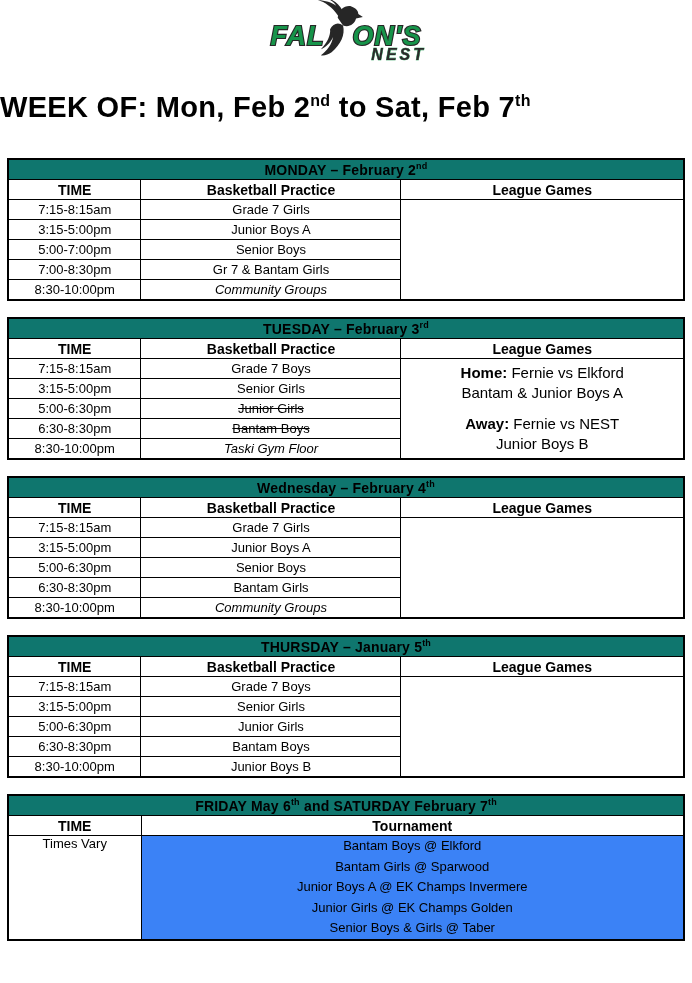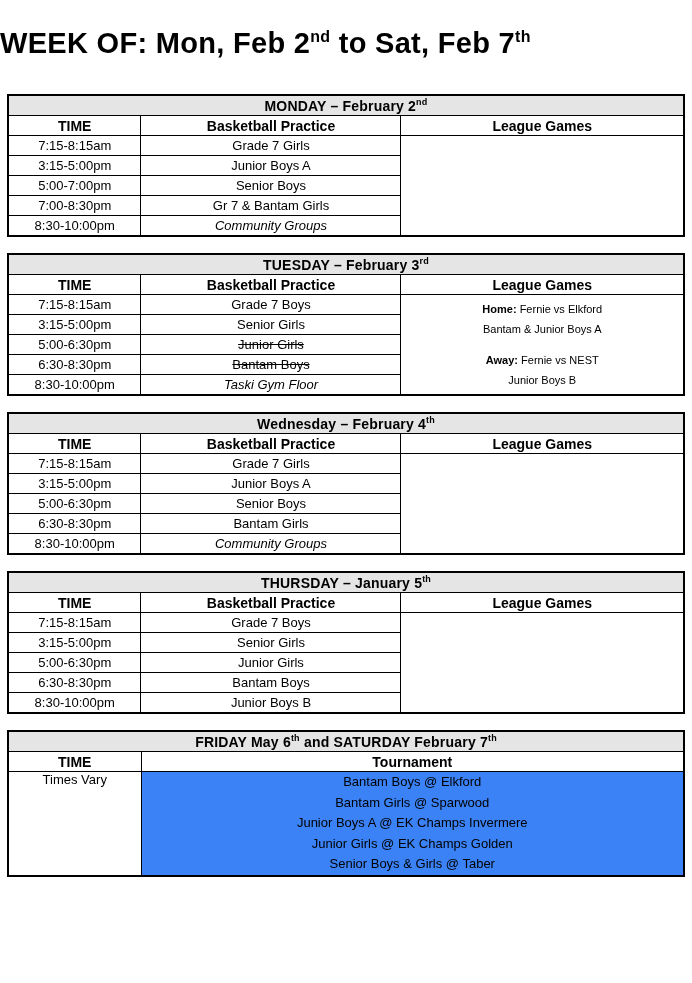--- a/index.html
+++ b/index.html
@@ -48,44 +48,60 @@
   .day-table th, .day-table td {
     border: 1px solid #000; padding: 0 2px; text-align: center;
     overflow: hidden; white-space: nowrap;
   }
   col.c-time { width: 133px; }
   col.c-practice { width: 260px; }
   col.c-league { width: 283px; }
   col.c-tournament { width: 543px; }
 
   .title-bar {
-    background: #e5e5e5; font-weight: bold; font-size: 14px;
+    background: #0f766e; font-weight: bold; font-size: 14px;
     height: 21px; letter-spacing: 0.2px;
   }
   .title-bar sup { font-size: 9px; }
   .head-row th { font-size: 14px; font-weight: bold; height: 20px; }
   .day-table td { font-size: 13px; height: 20px; }
 
   .italic { font-style: italic; }
   .strike { text-decoration: line-through; }
 
   .league-cell { vertical-align: middle; padding: 2px 0; }
-  .lg-line { font-size: 11px; line-height: 20px; }
+  .lg-line { font-size: 15px; line-height: 20px; }
   .lg-gap { height: 11px; }
 
   
   .times-vary-cell { vertical-align: top; padding-top: 15px; }
   .tournament-cell { background: #3b82f6; padding: 2px 0 3px; }
   .t-line { font-size: 13px; line-height: 20.5px; }
 </style>
 </head>
 <body>
 
 <div class="page">
 
+  <header class="logo">
+    <div class="logo-row">
+      <span>FAL</span>
+      <span class="falcon-wrap">
+        <svg width="46" height="58" viewBox="0 0 60 76">
+          <g fill="#262626">
+            <path d="M28 24 C20 12 10 5 1 3 C11 3 19 6 25 10 C21 4 15 1 10 0 C21 1 29 8 33 16 Z"></path>
+            <path d="M27 26 C28 15 37 9 45 11 C51 13 54 17 54 21 L60 25 L51 27 C49 35 41 39 34 36 Z"></path>
+            <path d="M34 36 C37 48 31 61 19 71 C15 74 9 76 5 75 C13 69 19 61 21 51 C17 59 11 65 5 67 C13 59 18 49 17 41 C21 33 28 31 34 36 Z"></path>
+          </g>
+        </svg>
+      </span>
+      <span>ON'S</span>
+    </div>
+    <div class="logo-nest">NEST</div>
+  </header>
 
   <h1 class="main-title"><span>WEEK OF: Mon, Feb 2</span><sup>nd</sup><span> to Sat, Feb 7</span><sup>th</sup></h1>
 
   <div class="tables-area">
 
     <table class="day-table">
       <colgroup>
           <col class="c-time">
           <col class="c-practice">
           <col class="c-league">

